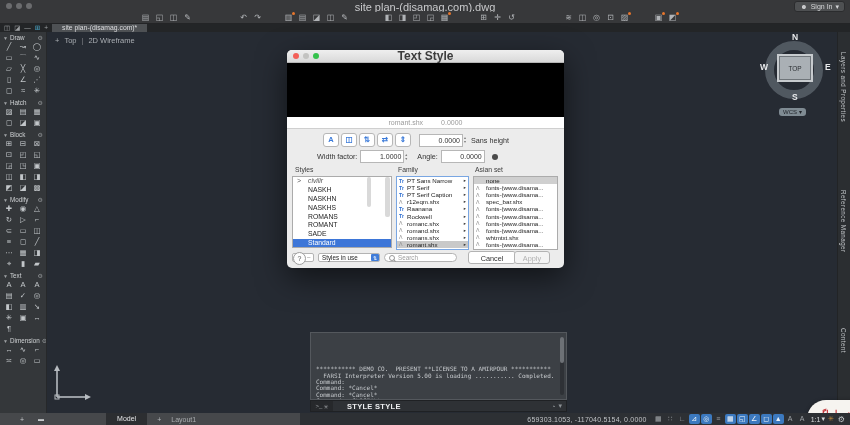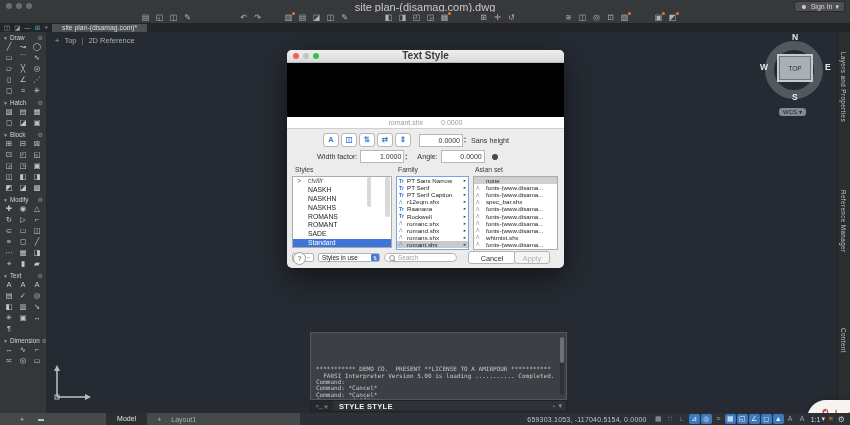--- a/index.html
+++ b/index.html
@@ -52,33 +52,33 @@
   .ucs{position:absolute;left:6px;bottom:8px}
   
   .cmdwin{position:absolute;left:263px;top:300px;width:257px;height:68px;background:#3c4045;border:1px solid #54585d;
           box-sizing:border-box;padding:2px 10px 2px 5px;font-family:"DejaVu Sans Mono",monospace;font-size:6px;
           line-height:6.3px;color:#c6c9cd;white-space:pre;overflow:hidden}
   .cmd-scroll{position:absolute;right:2px;top:4px;width:4px;height:58px;background:#2e3136;border-radius:2px}
   .cmd-thumb{position:absolute;right:0;top:0;width:4px;height:26px;background:#6d7176;border-radius:2px}
   .cmdbar{position:absolute;left:263px;top:368px;width:257px;height:12px;background:#2e3135;border:1px solid #1f2124;
           box-sizing:border-box;display:flex;align-items:center}
   .cmdchip{width:22px;height:100%;background:#26282b;color:#9a9da1;font-size:6px;display:flex;align-items:center;justify-content:center;gap:1px}
-  .cmdprompt{font-size:7.5px;font-weight:bold;color:#edeef0;margin-left:6px;letter-spacing:.3px}
+  .cmdprompt{font-size:7.5px;font-weight:bold;color:#edeef0;margin-left:14px;letter-spacing:.3px}
   .cmdbar-right{margin-left:auto;display:flex;align-items:center;gap:3px;margin-right:4px;color:#8d9195;font-size:7px}
   
   .wm-pill{position:absolute;left:760px;top:368px;width:86px;height:38px;background:#f6f4f0;border-radius:19px;z-index:5;
            box-shadow:0 1px 4px rgba(0,0,0,.45);display:flex;flex-direction:column;justify-content:center;padding-left:12px;box-sizing:border-box}
   .wm-fa{color:#c0272d;font-size:8px;font-weight:bold;line-height:9px}
   .wm-en{color:#c0272d;font-size:9.5px;font-weight:bold;letter-spacing:2px;font-family:"Liberation Serif",serif;line-height:11px}
   .wm-en small{font-size:4.5px;letter-spacing:0}
   
   .dialog{position:absolute;left:287px;top:50px;width:277px;height:218px;background:#ececec;border-radius:5px;z-index:10;
           box-shadow:0 10px 30px rgba(0,0,0,.55);overflow:hidden}
   .dlg-title{height:12px;background:linear-gradient(#efefef,#d9d9d9);border-bottom:1px solid #b5b5b5;position:relative;
-             display:flex;align-items:flex-start;justify-content:center;font-size:10px;font-weight:bold;color:#3c3c3c}
+             display:flex;align-items:center;justify-content:center;font-size:12px;font-weight:bold;color:#3c3c3c}
   .dlg-lights{position:absolute;left:6px;top:3px;display:flex;gap:4px}
   .dl{width:6px;height:6px;border-radius:50%}
   .dl-close{background:#f36058}.dl-min{background:#c3c3c1}.dl-zoom{background:#35c24c}
   .dlg-preview{height:54px;background:#000}
   .dlg-prevlabel{height:11px;background:#fff;border-bottom:1px solid #cfcfcf;display:flex;justify-content:center;gap:18px;
                  align-items:center;font-size:7px;color:#9a9a9a}
   .dlg-row1{display:flex;align-items:center;padding:4px 0 0 36px}
   .toggle{min-width:14px;height:12px;background:#fff;border:1px solid #b7b7b7;border-radius:3px;color:#3a7ad9;
           font-size:7.5px;line-height:12px;text-align:center;margin-right:2px;font-weight:bold}
   .numfield{width:38px;height:11px;background:#fff;border:1px solid #b7b7b7;font-size:7px;color:#333;
@@ -352,21 +352,21 @@
 <span class="vtab">Layers and Properties</span>
     <span class="vtab">Reference Manager</span>
     <span class="vtab">Content</span>
   </div>
 
 <div class="canvas">
   <div class="vp-label">
     <span>+</span>
     <span>Top</span>
     <span class="sep">|</span>
-    <span>2D Reference</span>
+    <span>2D Wireframe</span>
   </div>
 
   <div class="compass">
     <div class="c-ring"></div>
     <span class="c-letter c-n">N</span>
     <span class="c-letter c-w">W</span>
     <span class="c-letter c-e">E</span>
     <span class="c-letter c-s">S</span>
     <div class="c-center">TOP</div>
     <div class="wcs">

